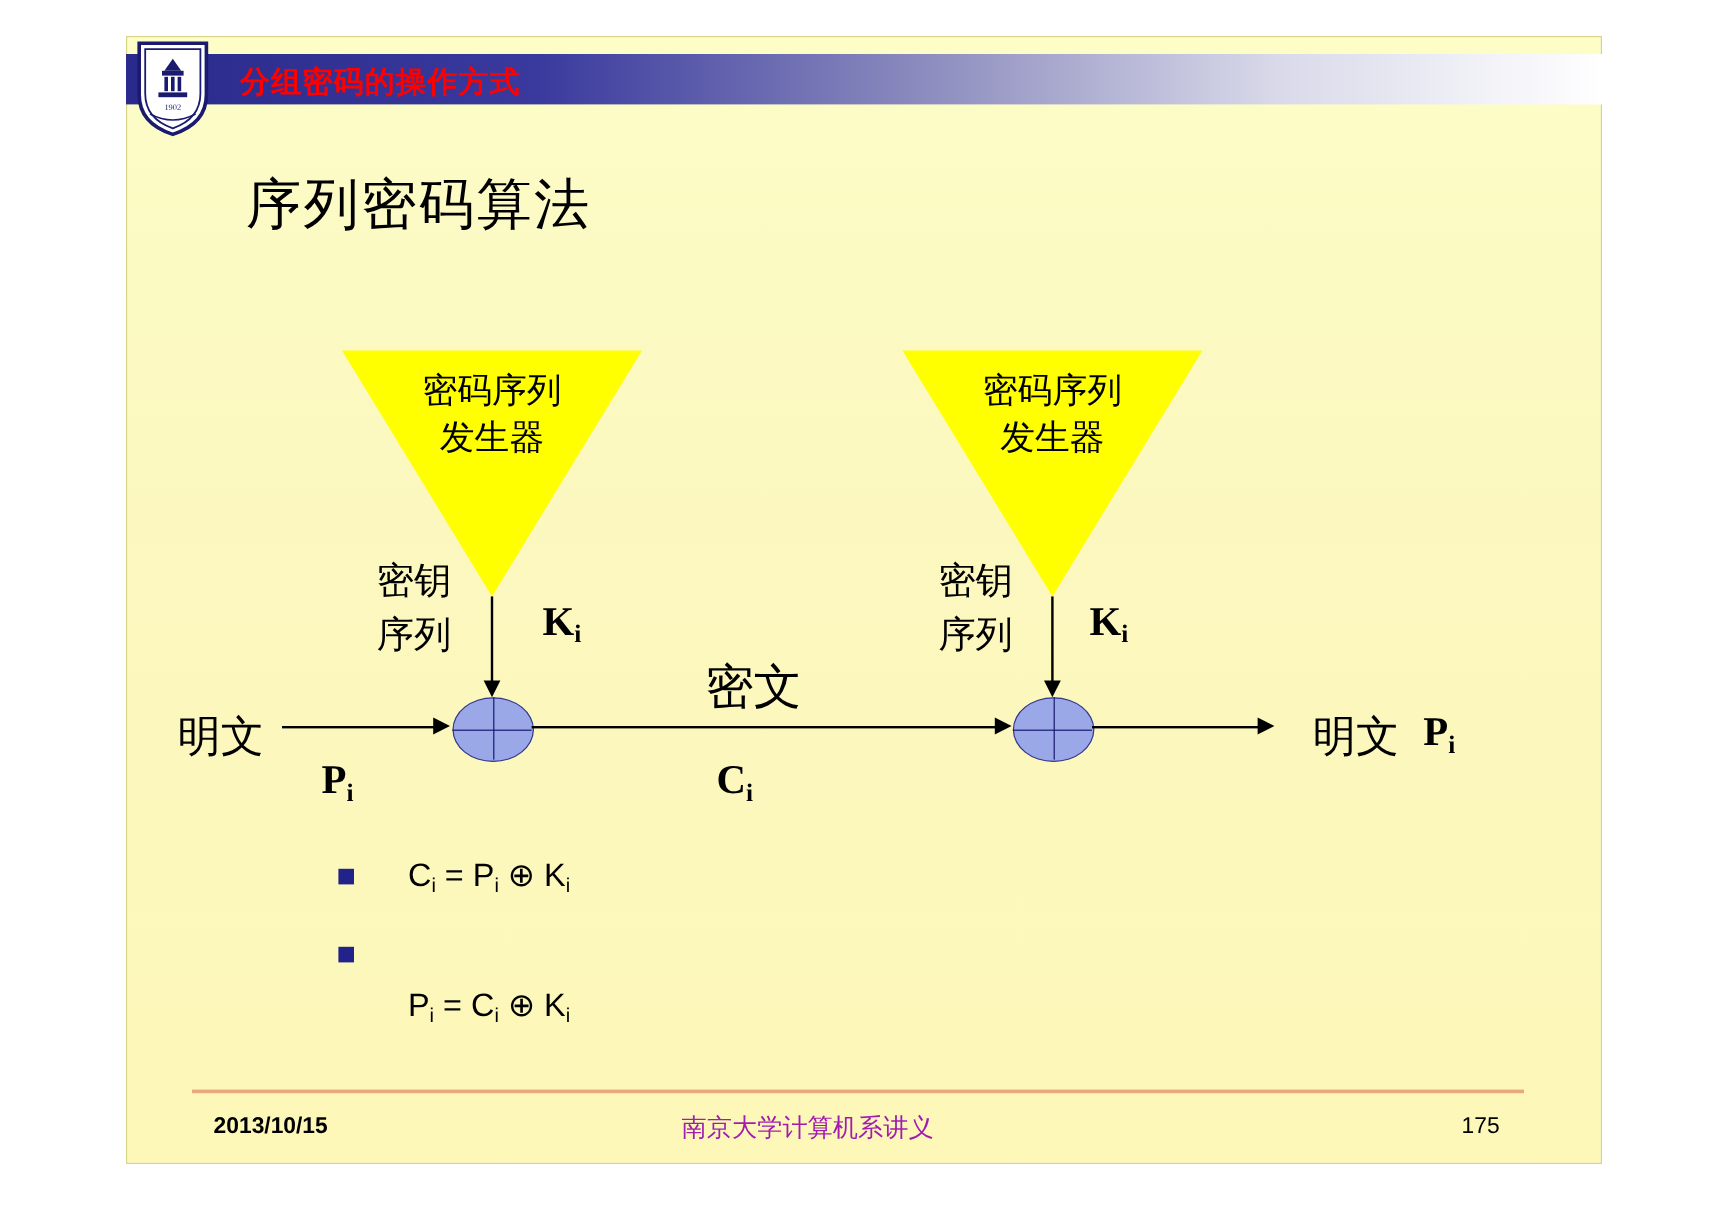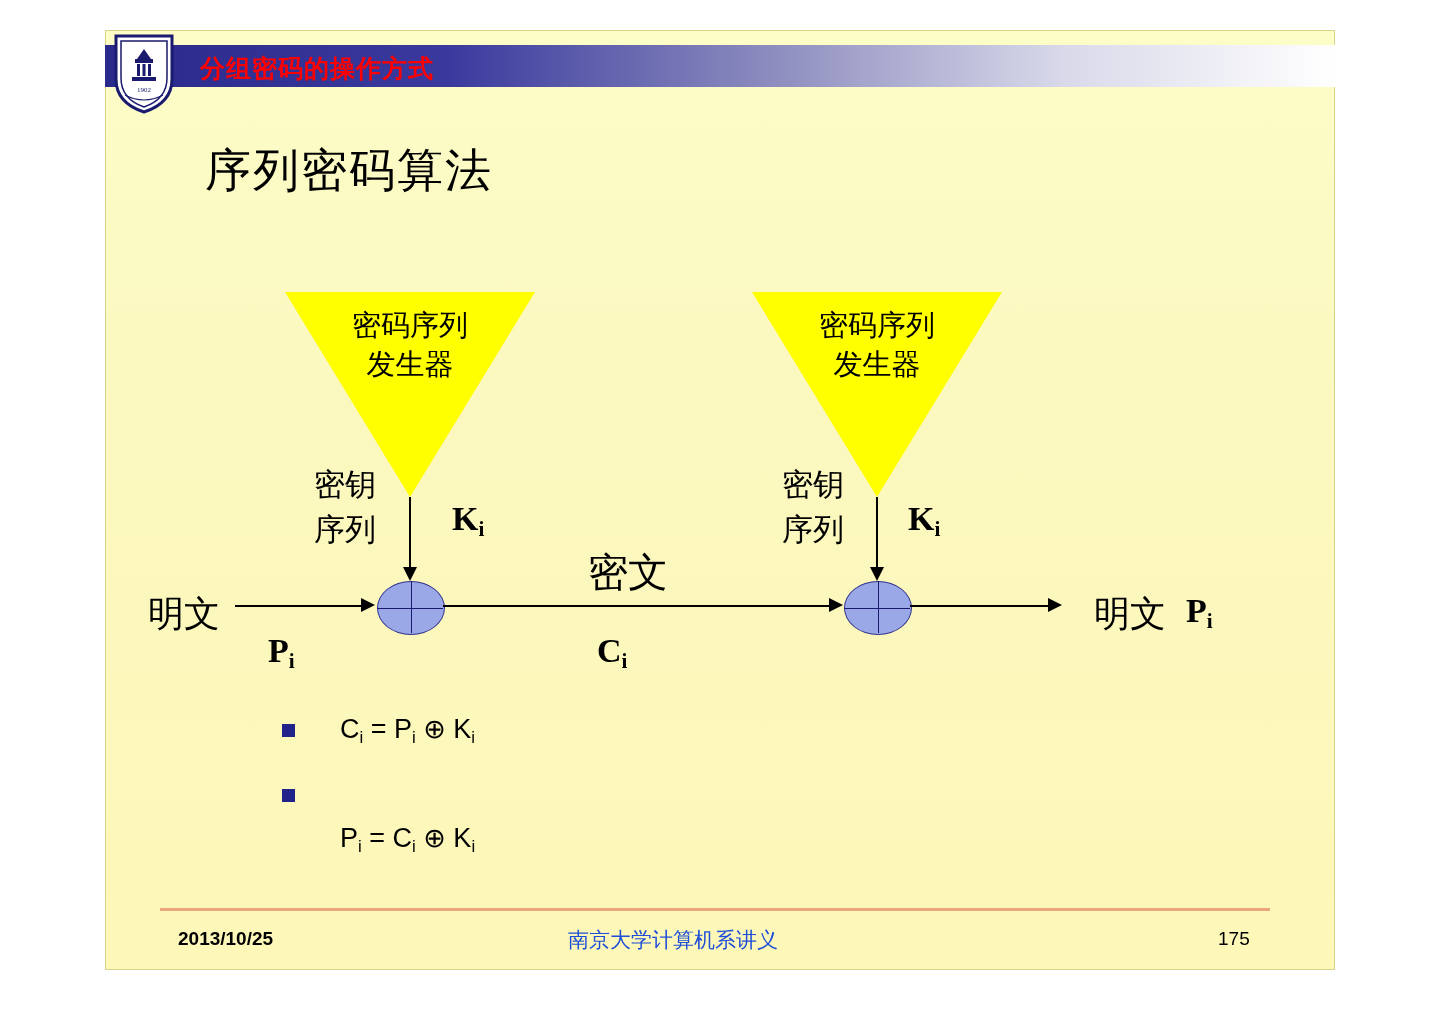--- a/index.html
+++ b/index.html
@@ -79,21 +79,21 @@
   
   .bullet-row{position:absolute;font-size:27px;color:#000;font-family:"Liberation Sans",sans-serif;margin-left:22px;}
   .bsq{
     position:absolute;width:13px;height:13px;background:#22228b;
   }
   
   .foot-line{
     position:absolute;left:160px;top:908px;width:1110px;height:3px;background:#e9a87c;
   }
   .foot-date{position:absolute;left:178px;top:928px;font-size:19px;font-weight:bold;color:#000;}
-  .foot-center{position:absolute;left:568px;top:926px;font-size:21px;color:#1d4ed8;
+  .foot-center{position:absolute;left:568px;top:926px;font-size:21px;color:#a21caf;
     font-family:"DejaVu Serif","Liberation Serif",serif;}
   .foot-page{position:absolute;left:1218px;top:928px;font-size:19px;font-weight:normal;color:#000;}
 </style>
 </head>
 <body>
 
 <div class="slide"></div>
 
 <div class="hdr"></div>
 <div class="hdr-title">分组密码的操作方式</div>
@@ -183,15 +183,15 @@
 <div class="bullet-row" style="left:318px;top:713px;">
   <span>C</span><span class="sub">i</span><span> = P</span><span class="sub">i</span><span> ⊕ K</span><span class="sub">i</span>
 </div>
 
 <div class="bsq" style="left:282px;top:789px;"></div>
 <div class="bullet-row" style="left:318px;top:822px;">
   <span>P</span><span class="sub">i</span><span> = C</span><span class="sub">i</span><span> ⊕ K</span><span class="sub">i</span>
 </div>
 
 <div class="foot-line"></div>
-<div class="foot-date">2013/10/25</div>
+<div class="foot-date">2013/10/15</div>
 <div class="foot-center">南京大学计算机系讲义</div>
 <div class="foot-page">175</div>
 
 </body></html>

